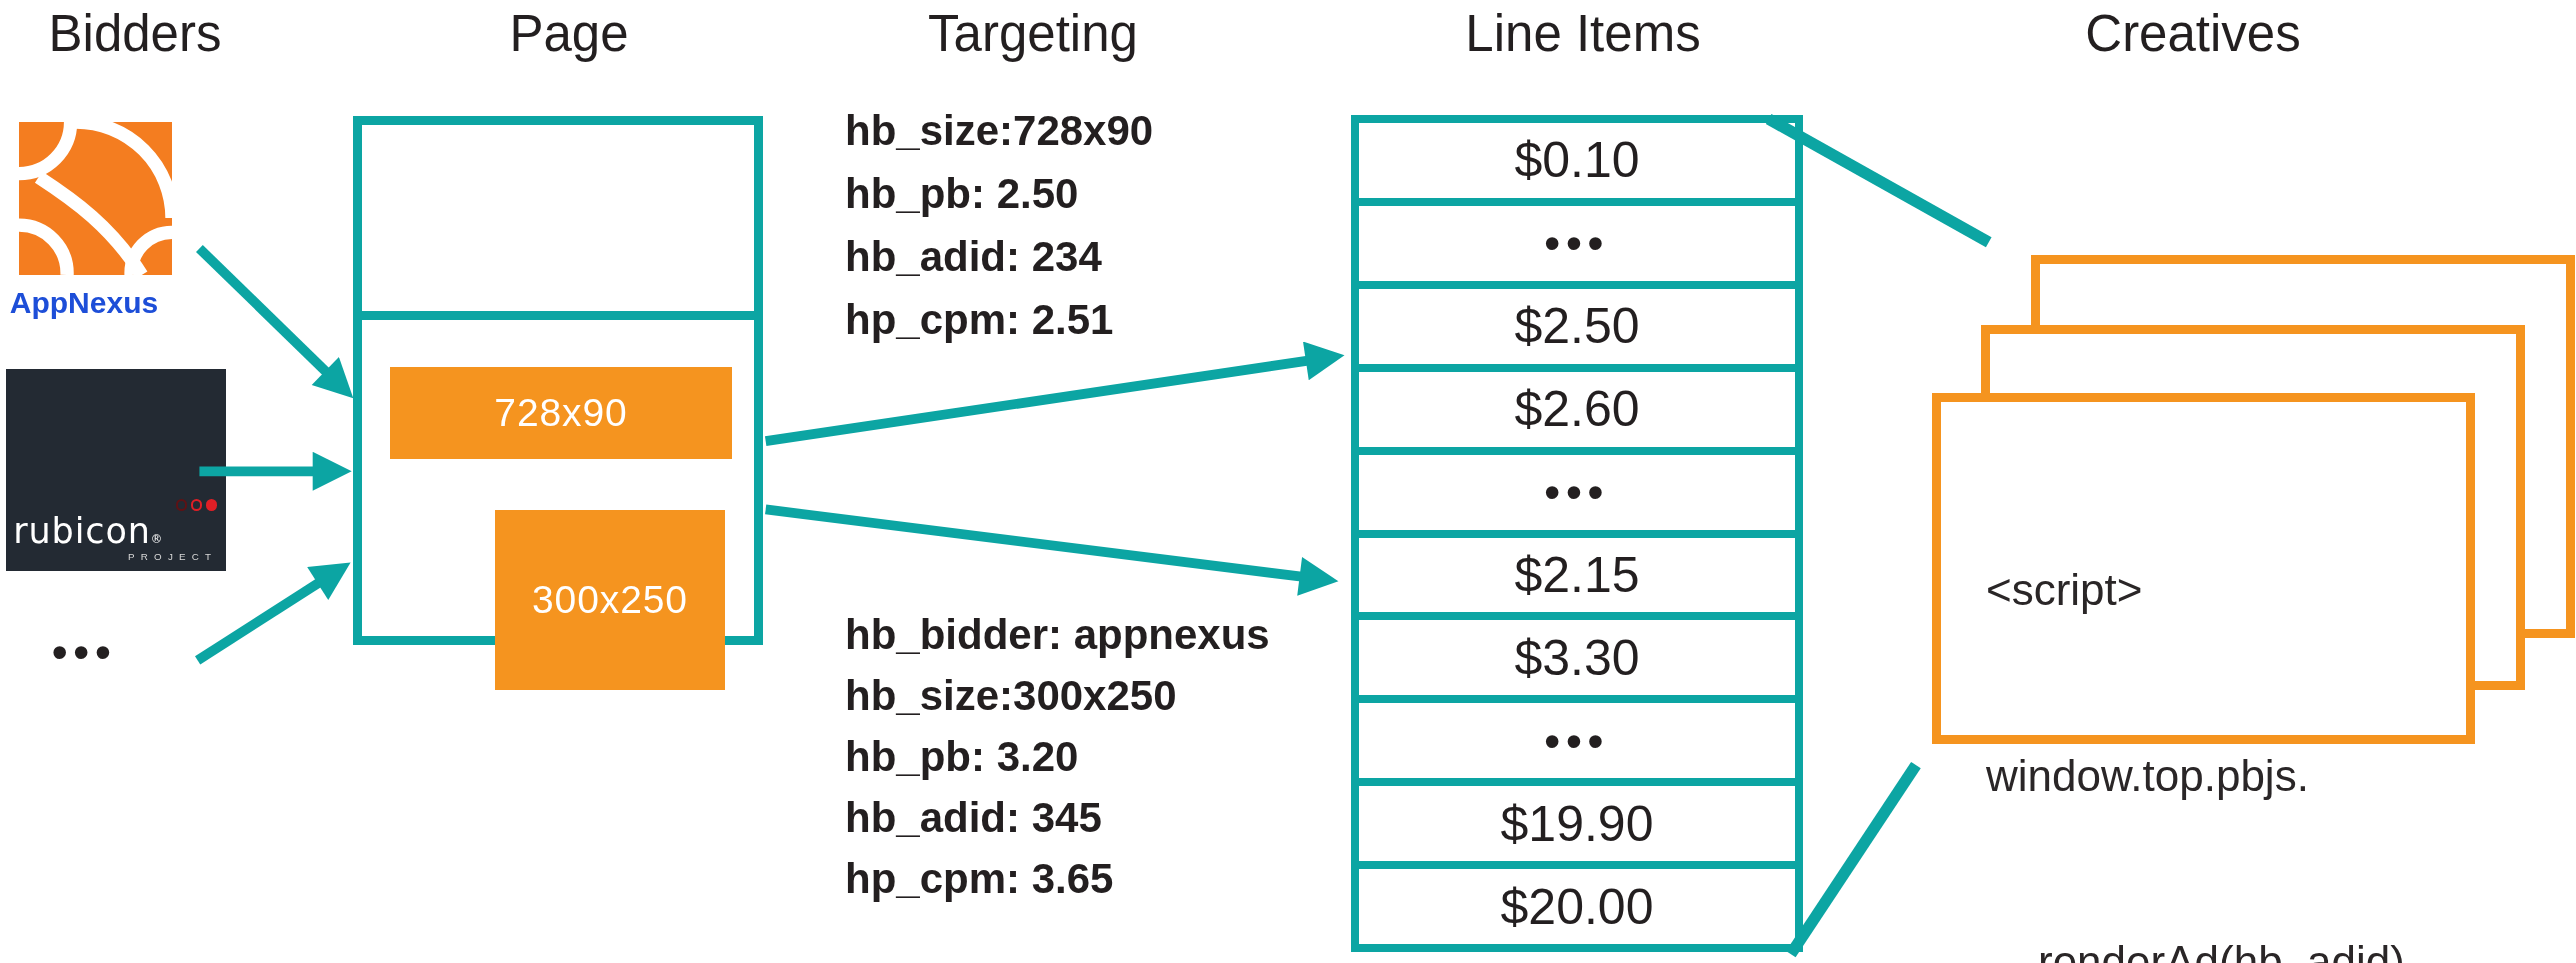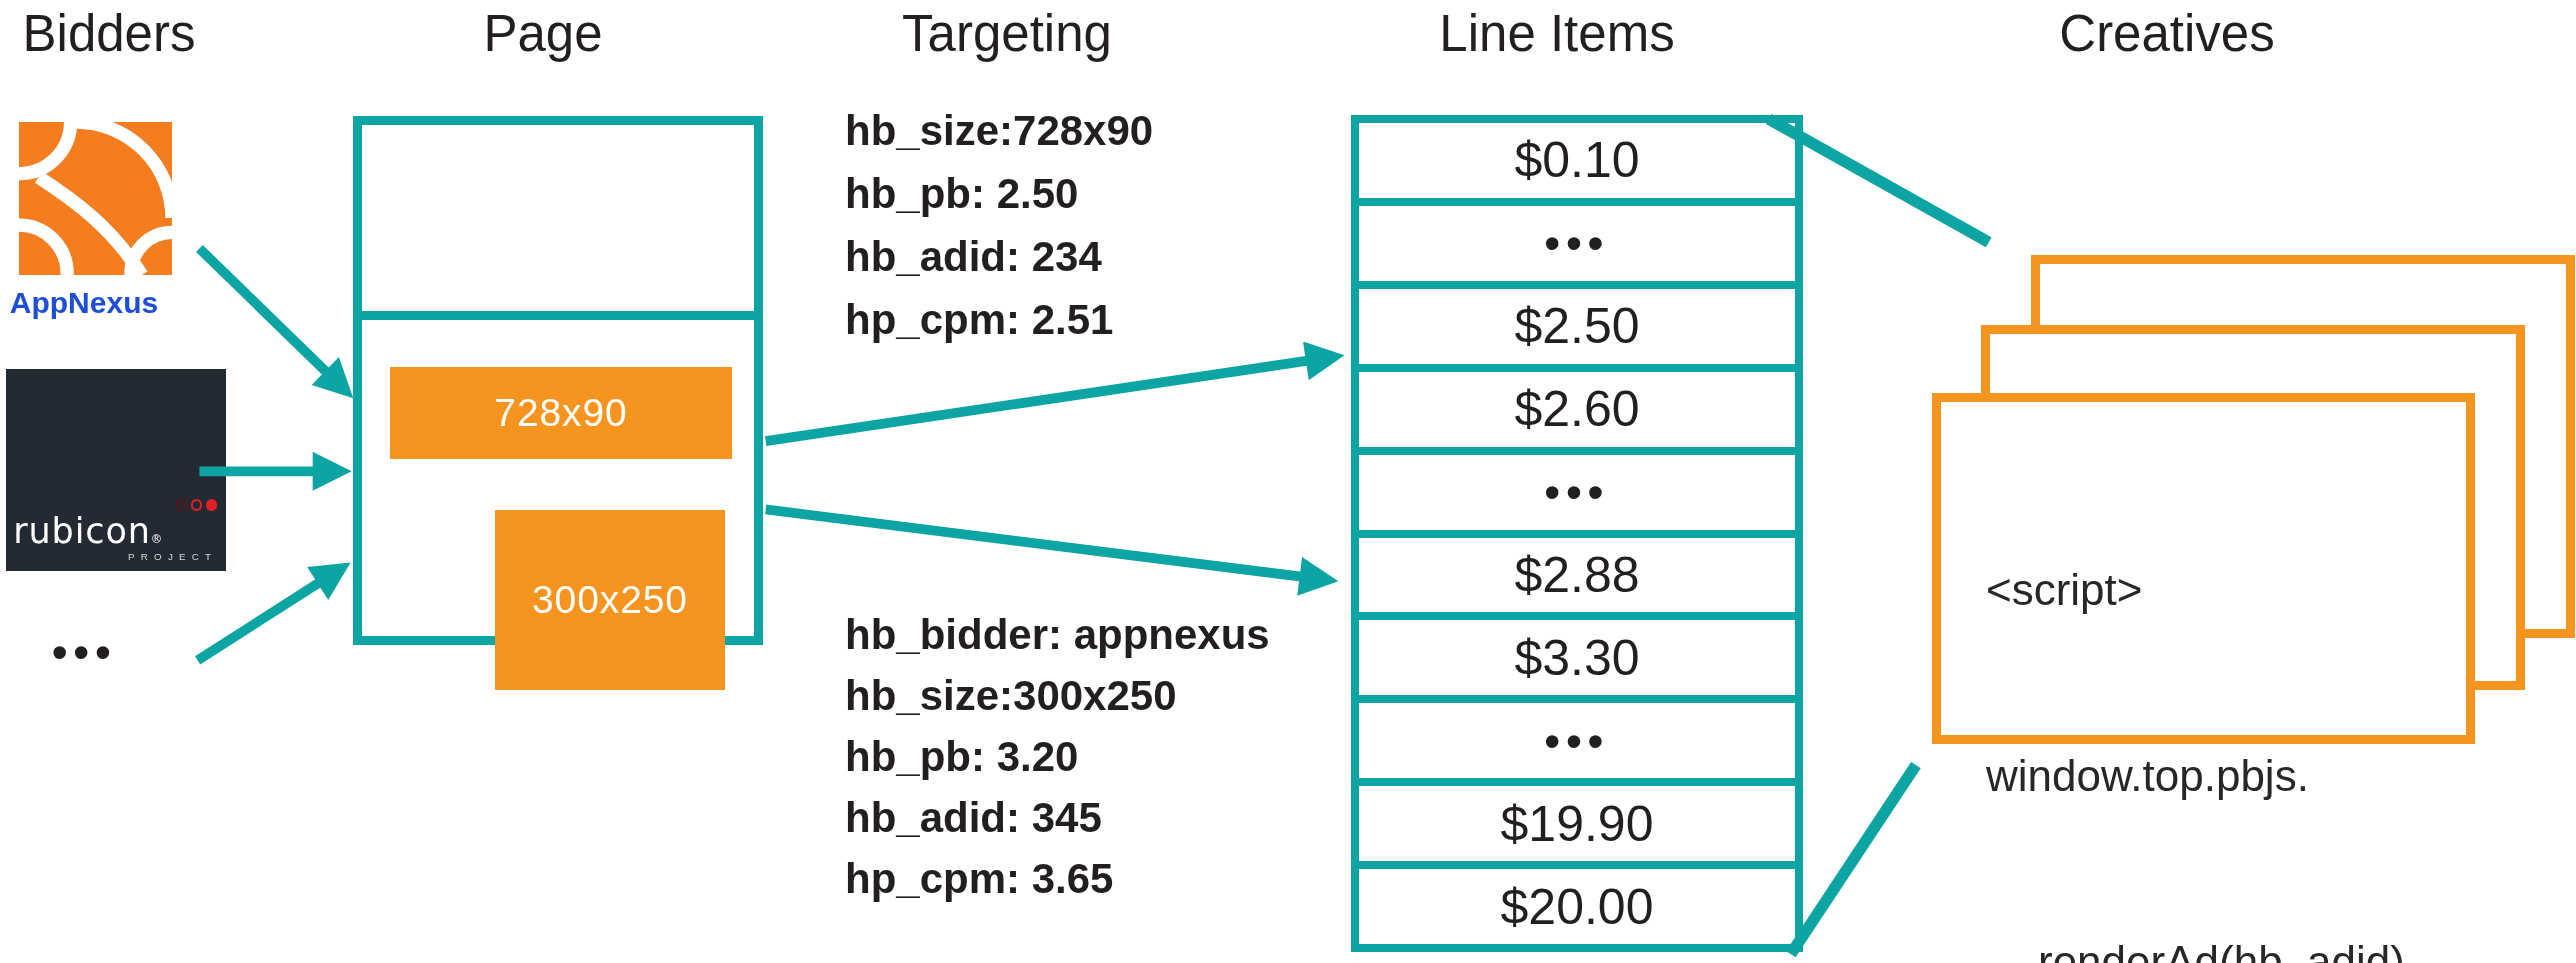--- a/index.html
+++ b/index.html
@@ -1,20 +1,20 @@
 <!DOCTYPE html>
 <html style="font-size:14px"><head>
 <meta charset="utf-8">
 <style>
   html,body{margin:0;padding:0;background:#ffffff;}
   #canvas{position:relative;width:2576px;height:963px;background:#ffffff;overflow:hidden;
           font-family:"Liberation Sans",sans-serif;color:#231F20;}
 
   .col-title{position:absolute;top:5.3px;transform:translateX(-50%);font-size:51px;line-height:1.15;
-             font-weight:400;color:#231F20;white-space:nowrap;}
+             font-weight:400;color:#231F20;white-space:nowrap;margin-left:26px;}
 
   
   .an-logo{position:absolute;left:18.6px;top:122px;width:153px;height:153px;}
   .an-label{position:absolute;left:9.8px;top:286px;width:170px;text-align:left;
             font-size:30px;font-weight:700;color:#1d4ed8;}
   .rub-logo{position:absolute;left:6.2px;top:369px;width:178px;height:202px;background:#232A33;padding-left:42px;}
   .rub-dots{position:absolute;right:9px;top:130px;display:flex;gap:3.6px;}
   .rub-dot{width:11.5px;height:11.5px;border-radius:50%;box-sizing:border-box;}
   .rub-dot.d1{border:2.7px solid #5E1215;}
   .rub-dot.d2{border:2.7px solid #E01F26;}
@@ -119,21 +119,21 @@
     <div class="t-line">hb_adid: 345</div>
     <div class="t-line">hp_cpm: 3.65</div>
   </div>
 
   <div class="line-items-box">
     <div class="li-row">$0.10</div>
     <div class="li-row dots">•••</div>
     <div class="li-row">$2.50</div>
     <div class="li-row">$2.60</div>
     <div class="li-row dots">•••</div>
-    <div class="li-row">$2.88</div>
+    <div class="li-row">$2.15</div>
     <div class="li-row">$3.30</div>
     <div class="li-row dots">•••</div>
     <div class="li-row">$19.90</div>
     <div class="li-row">$20.00</div>
   </div>
 
   <div class="creative-card card-back"></div>
   <div class="creative-card card-middle"></div>
   <div class="creative-card card-front"></div>
   <div class="creative-script">

